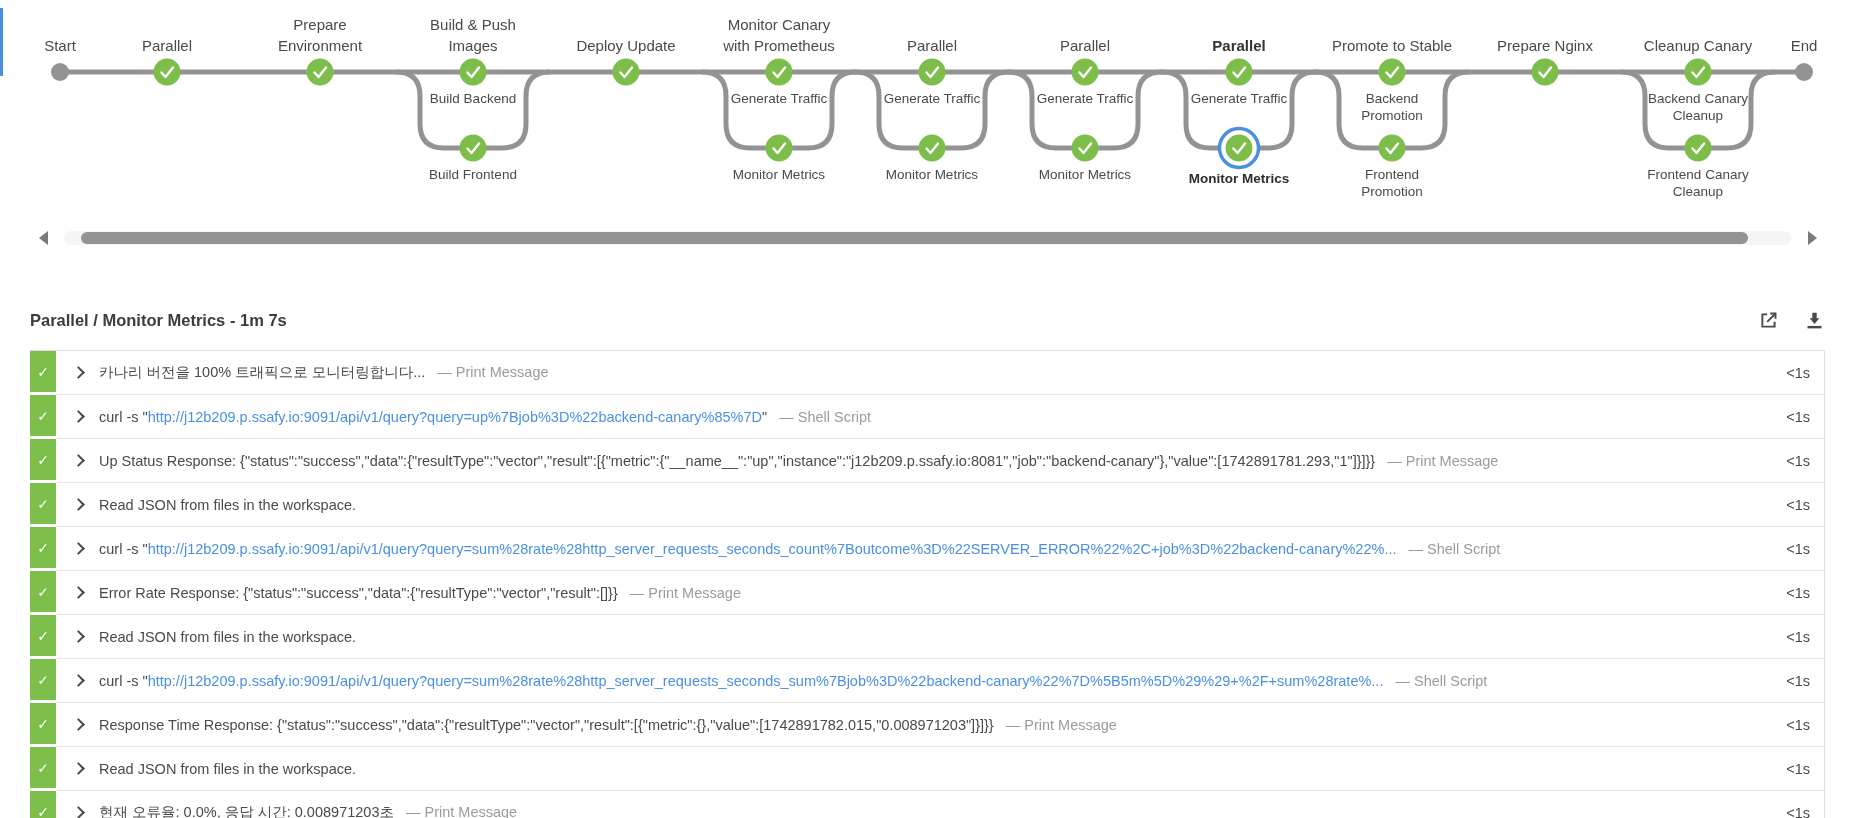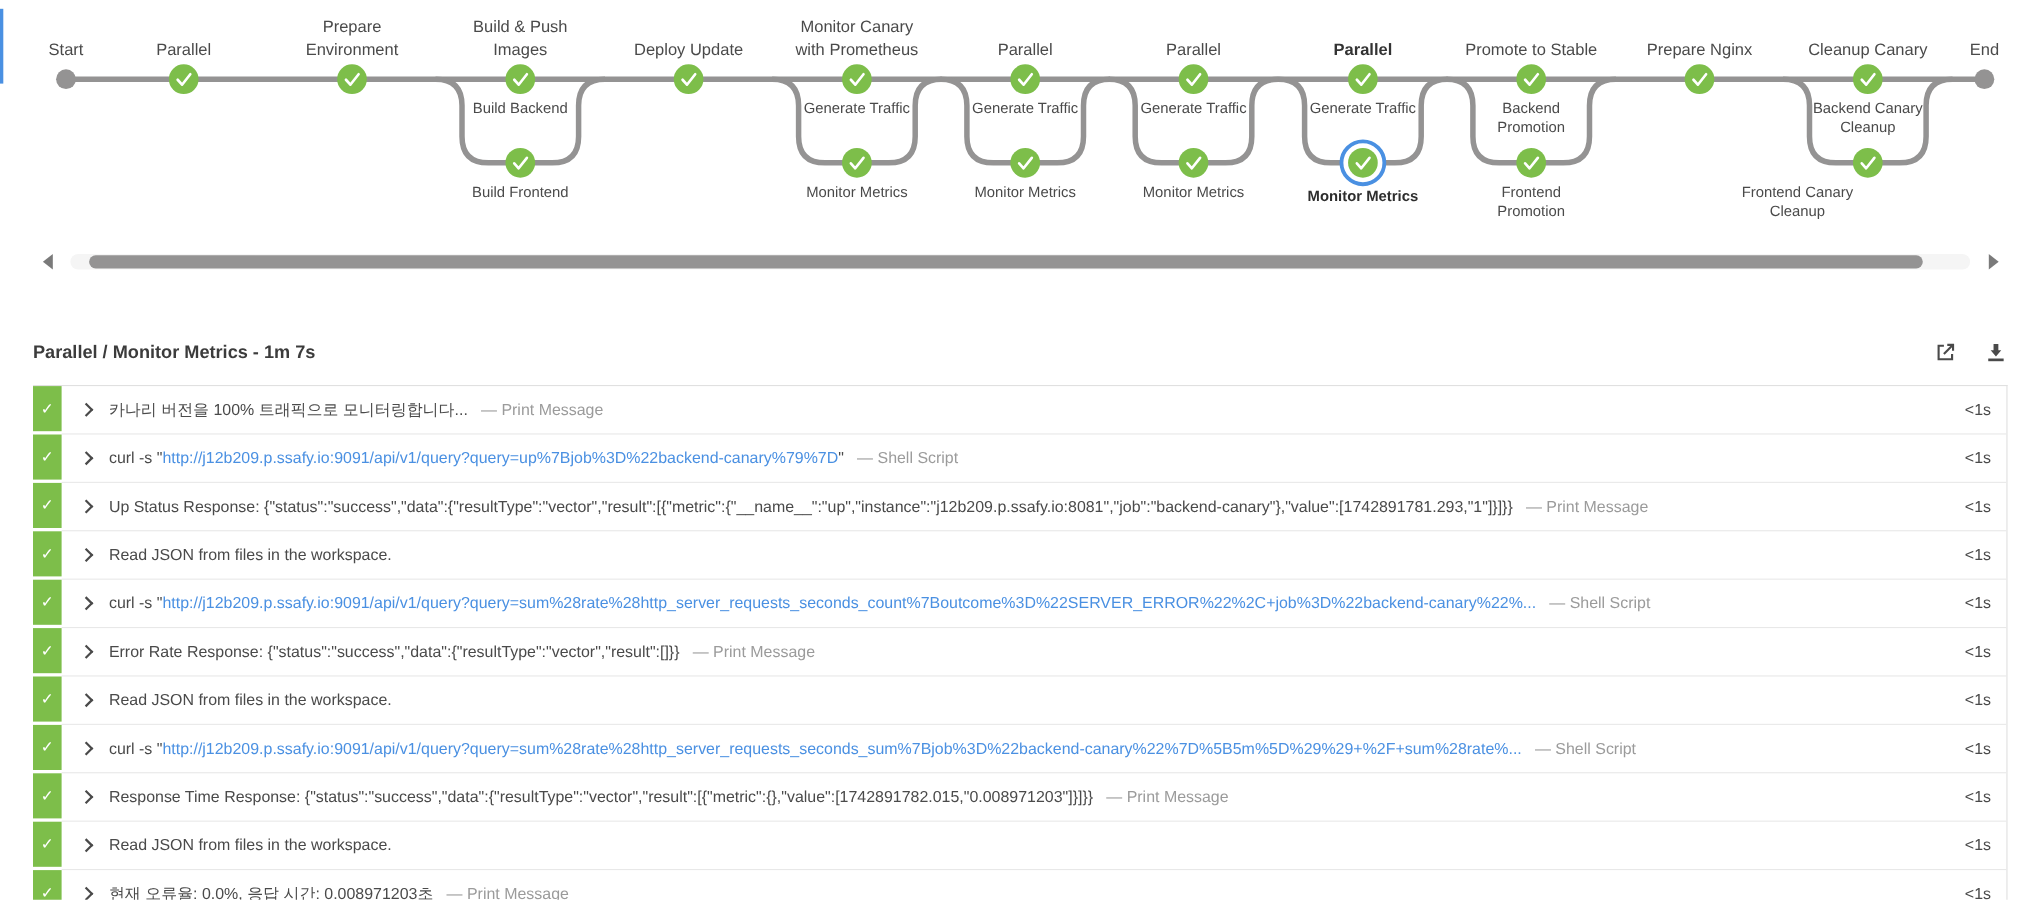--- a/index.html
+++ b/index.html
@@ -208,21 +208,21 @@
       </div>
       <div class="stage-label" style="left: 1470px;">
         <span class="wrapcap" style="white-space: nowrap;">Prepare Nginx</span>
       </div>
       <div class="stage-label" style="left: 1623px; margin-top: 24px;">
         <span class="wrapcap" style="white-space: nowrap;">Cleanup Canary</span>
       </div>
       <div class="branch-label" style="left: 1638px; top: 90px;">
         <span class="wrapcap" style="max-width: 104px; text-align: center;">Backend Canary Cleanup</span>
       </div>
-      <div class="branch-label" style="left: 1574px; top: 166px;">
+      <div class="branch-label" style="left: 1638px; top: 166px;">
         <span class="wrapcap" style="max-width: 104px;">Frontend Canary Cleanup</span>
       </div>
       <div class="stage-label" style="left: 1729px;">
         <span class="wrapcap" style="white-space: nowrap;">End</span>
       </div>
     </div>
 </div>
 
 <div class="hscroll">
   <div class="hs-arrow">
@@ -261,21 +261,21 @@
       <div class="row-body">
         <span class="chevron"></span>
         <span class="row-main"><span>카나리 버전을 100% 트래픽으로 모니터링합니다...</span><span class="row-type">— Print Message</span></span>
         <span class="row-duration">&lt;1s</span>
       </div>
     </div>
     <div class="log-row">
       <div class="row-status">✓</div>
       <div class="row-body">
         <span class="chevron"></span>
-        <span class="row-main"><span>curl -s "</span><span class="link">http://j12b209.p.ssafy.io:9091/api/v1/query?query=up%7Bjob%3D%22backend-canary%79%7D</span><span>"</span><span class="row-type">— Shell Script</span></span>
+        <span class="row-main"><span>curl -s "</span><span class="link">http://j12b209.p.ssafy.io:9091/api/v1/query?query=up%7Bjob%3D%22backend-canary%85%7D</span><span>"</span><span class="row-type">— Shell Script</span></span>
         <span class="row-duration">&lt;1s</span>
       </div>
     </div>
     <div class="log-row">
       <div class="row-status">✓</div>
       <div class="row-body">
         <span class="chevron"></span>
         <span class="row-main"><span>Up Status Response: {"status":"success","data":{"resultType":"vector","result":[{"metric":{"__name__":"up","instance":"j12b209.p.ssafy.io:8081","job":"backend-canary"},"value":[1742891781.293,"1"]}]}}</span><span class="row-type">— Print Message</span></span>
         <span class="row-duration">&lt;1s</span>
       </div>

